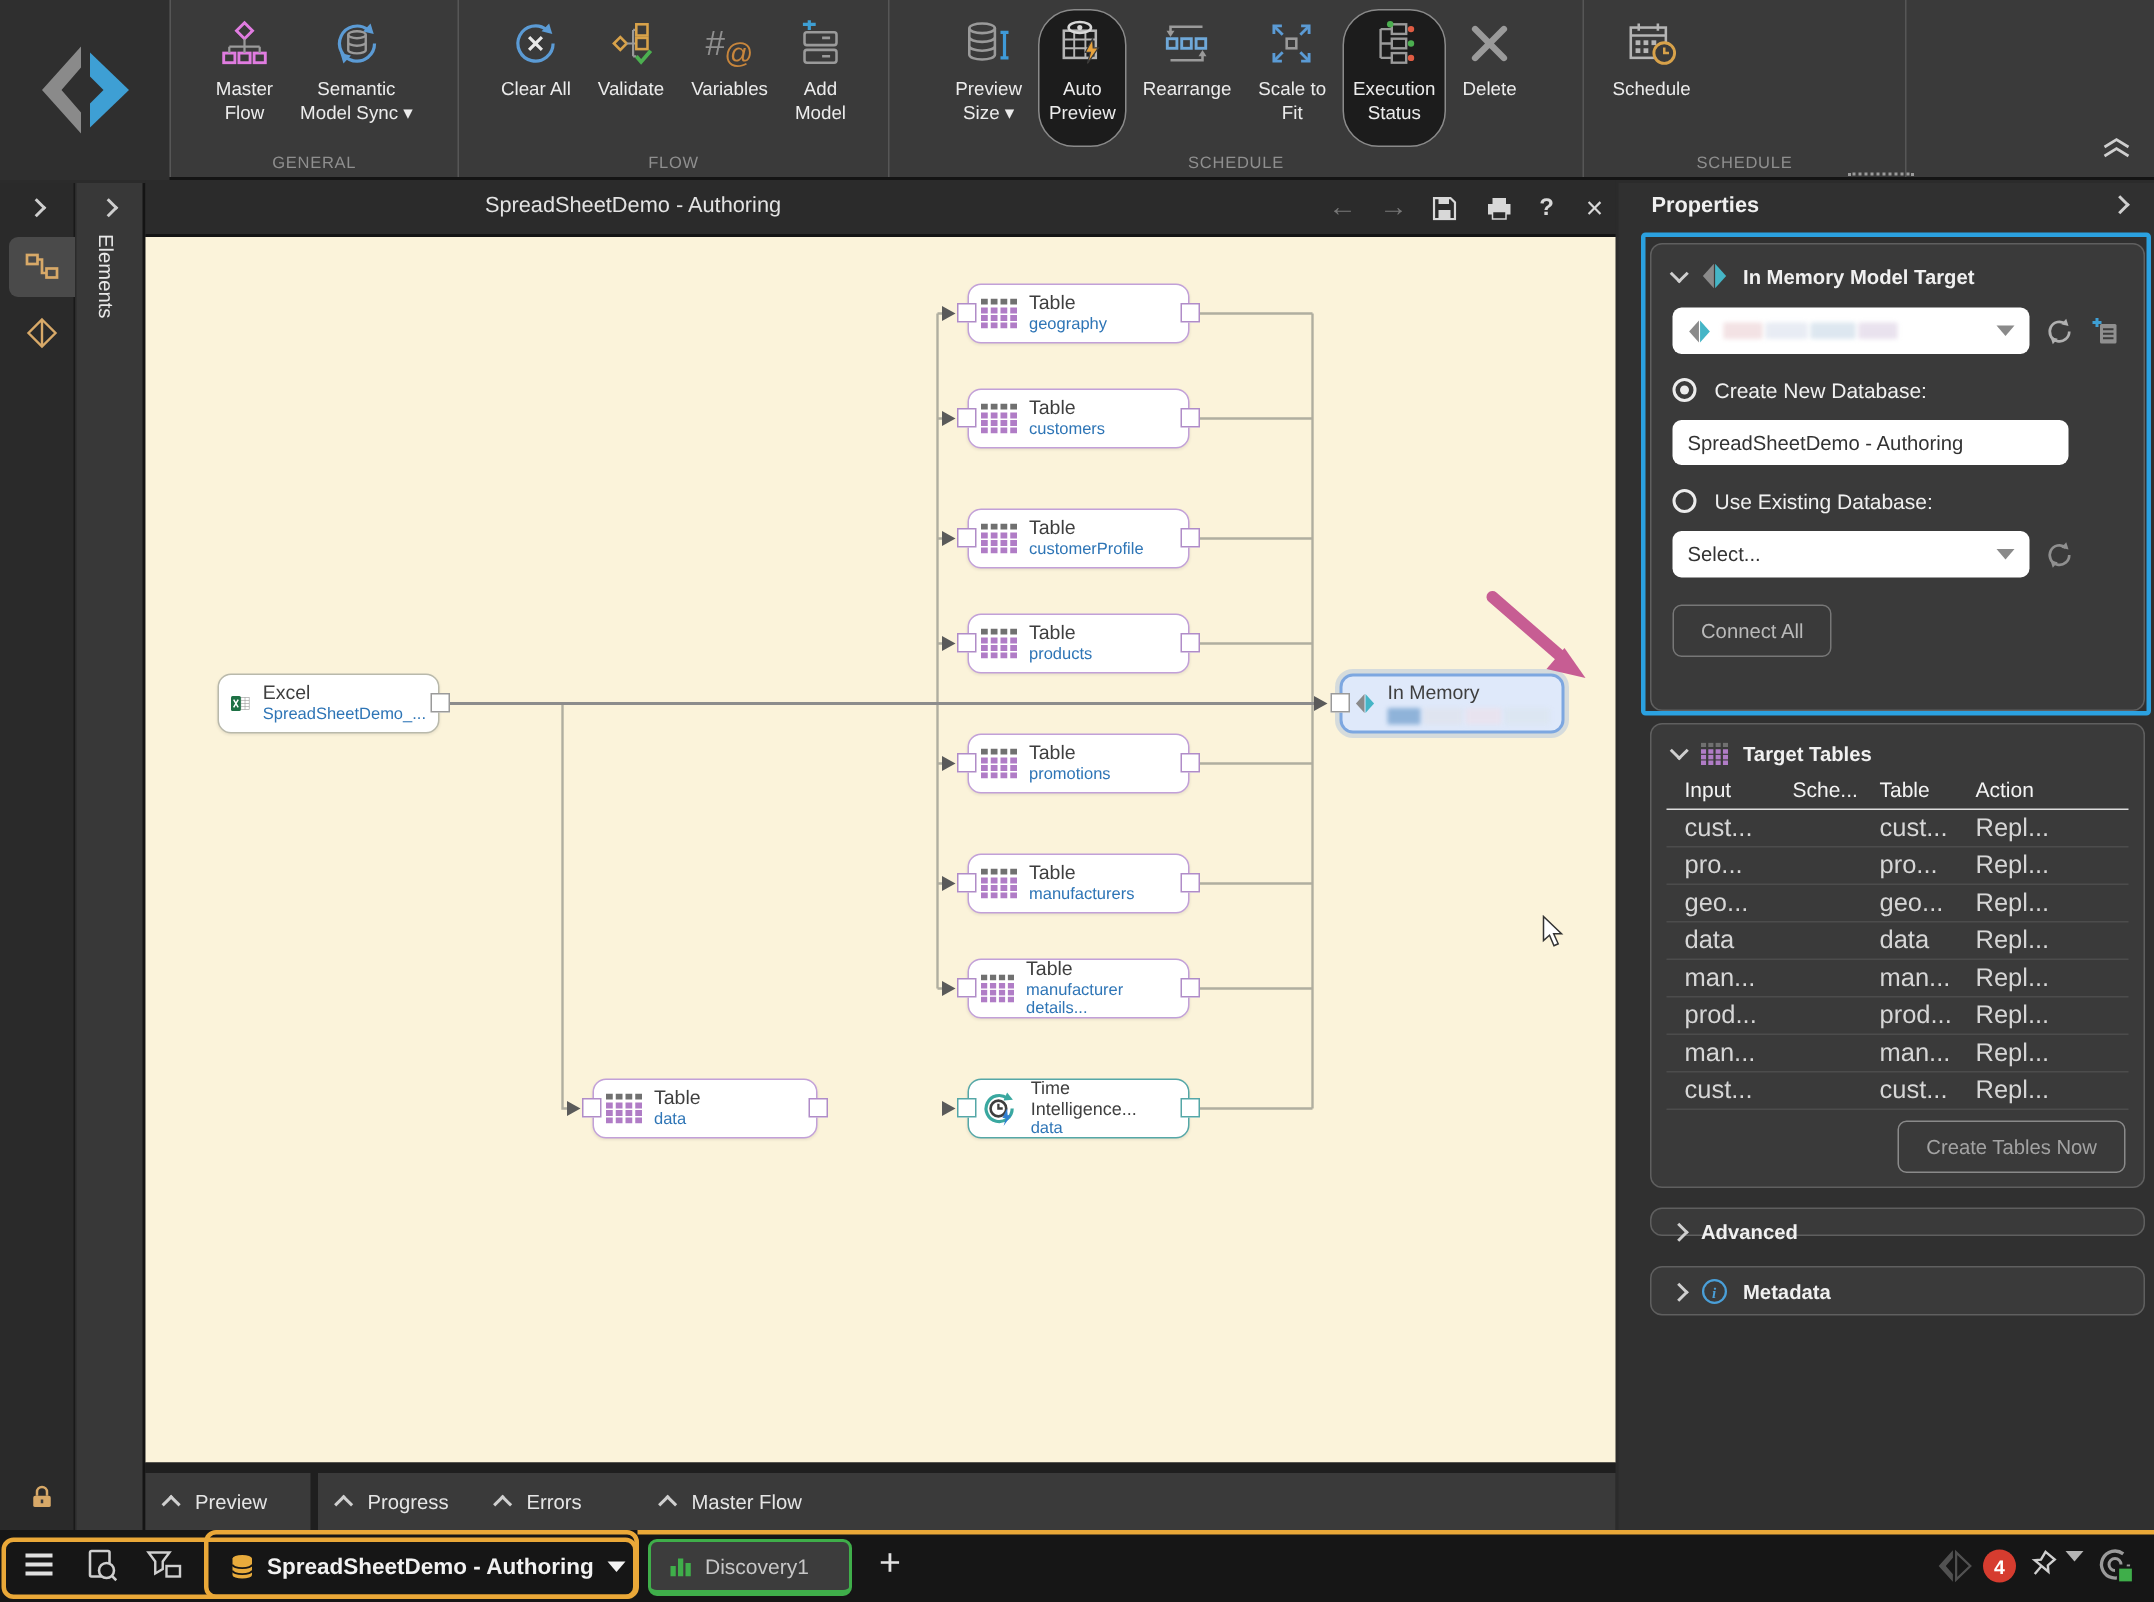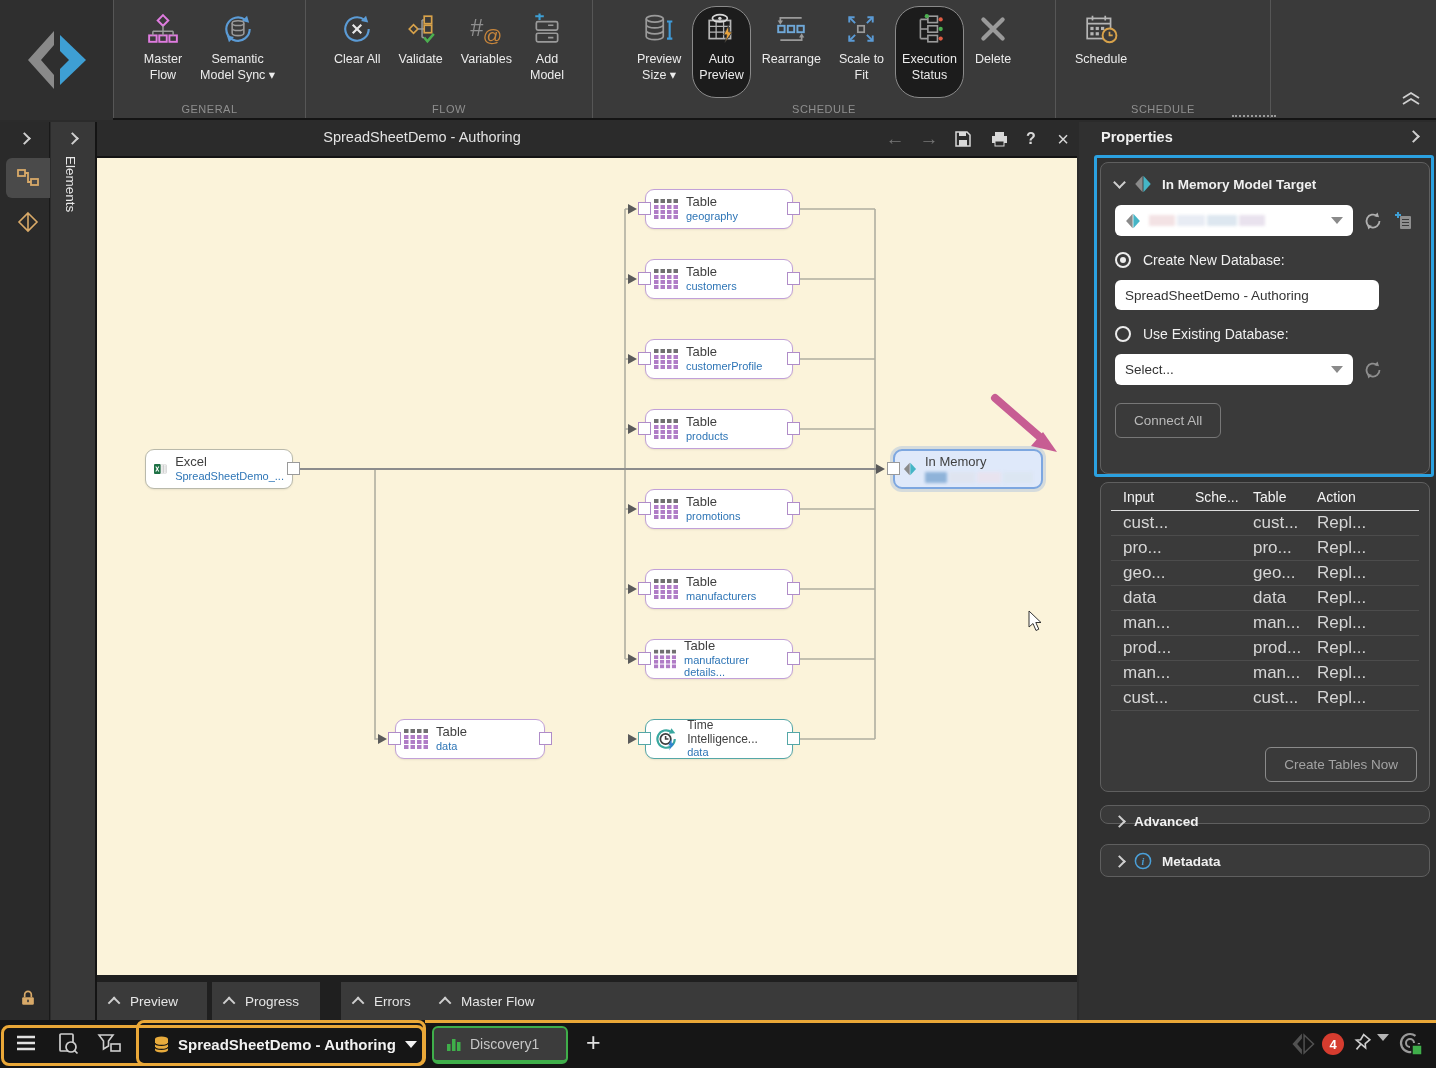--- a/index.html
+++ b/index.html
@@ -542,21 +542,21 @@
 
 <div class="tabsrow">
   <div class="btab" style="left:0;width:110px">
         <span class="chev up"></span>
         <span>Preview</span>
       </div>
   <div class="btab" style="left:115px;width:108px">
         <span class="chev up"></span>
         <span>Progress</span>
       </div>
-  <div class="btab" style="left:244px;width:110px">
+  <div class="btab" style="left:221px;width:110px">
         <span class="chev up"></span>
         <span>Errors</span>
       </div>
   <div class="btab" style="left:331px;width:649px;justify-content:flex-start">
         <span class="chev up"></span>
         <span>Master Flow</span>
       </div>
 </div>
 
 <div class="dotted-handle"></div>
@@ -617,20 +617,27 @@
         <polygon points="14.5,1.5 16,6.3 11.2,5.2" fill="#8f8f8f"></polygon>
             <polygon points="5.5,18.5 4,13.7 8.8,14.8" fill="#8f8f8f"></polygon>
           </svg>
     </div>
     <div style="padding:16px 14px;">
       <button class="pbtn">Connect All</button>
     </div>
   </div>
 
   <div class="psec" style="top:360px;height:310px">
+    <div class="psec-h" style="padding-bottom:2px">
+      <span class="chev down" style="border-color:#cfcfcf"></span>
+      <svg width="18" height="15" viewBox="0 0 24 20">
+            <use href="#tg"></use>
+          </svg>
+      <span>Target Tables</span>
+    </div>
     <div class="tt-grid tt-head">
       <span>Input</span>
       <span>Sche...</span>
       <span>Table</span>
       <span>Action</span>
     </div>
     <div class="tt-grid tt-row">
           <span>cust...</span>
           <span></span>
           <span>cust...</span>

